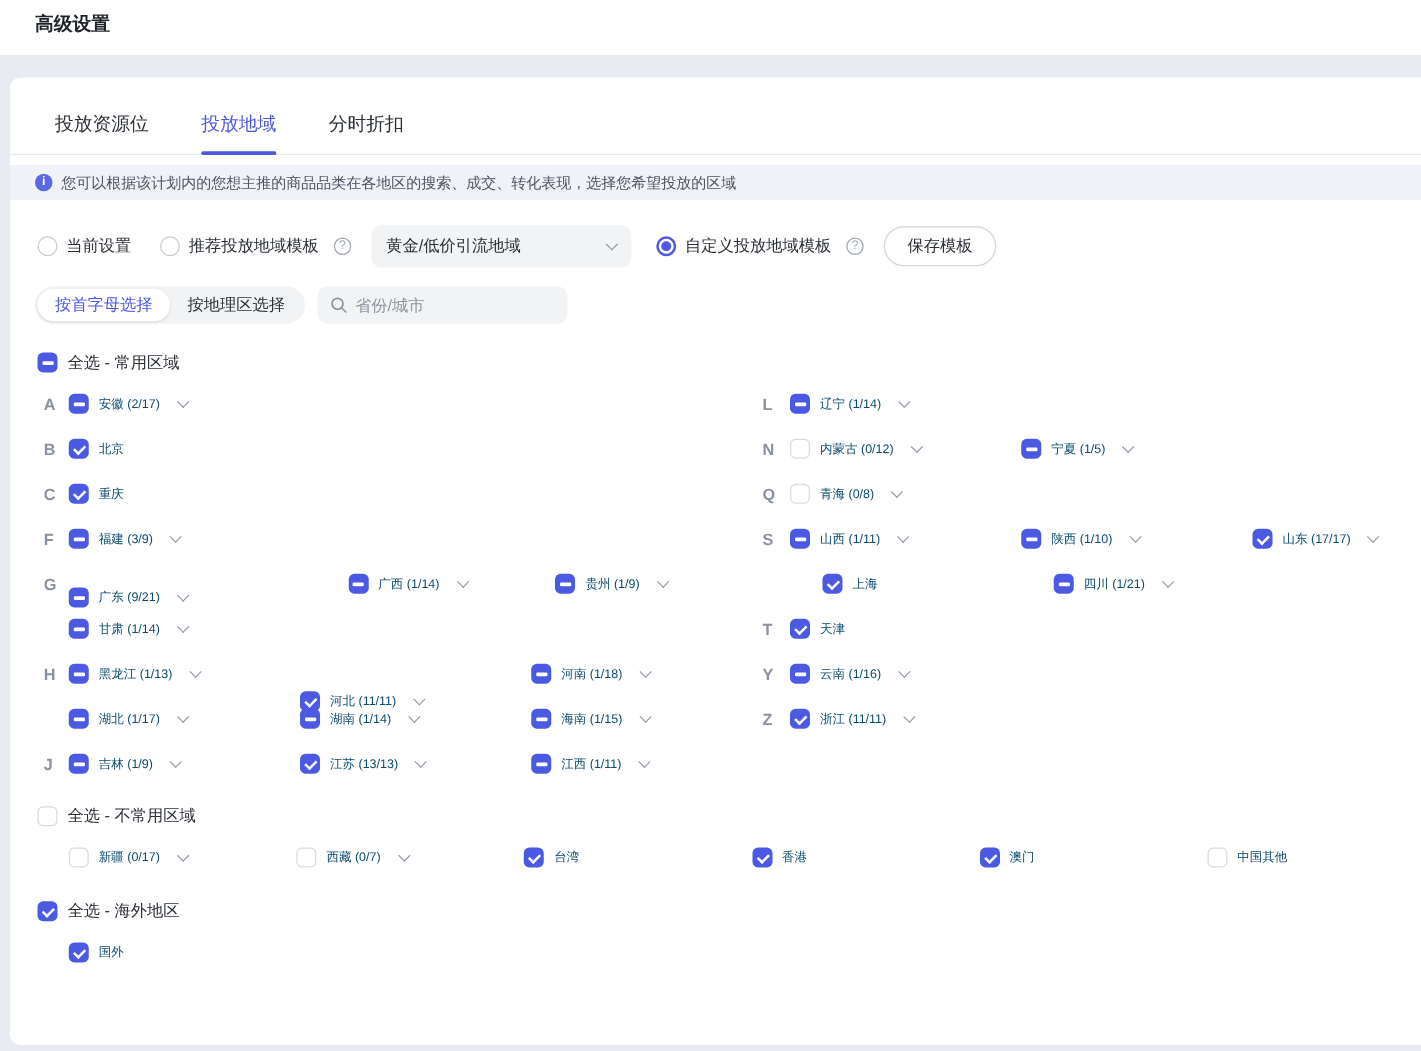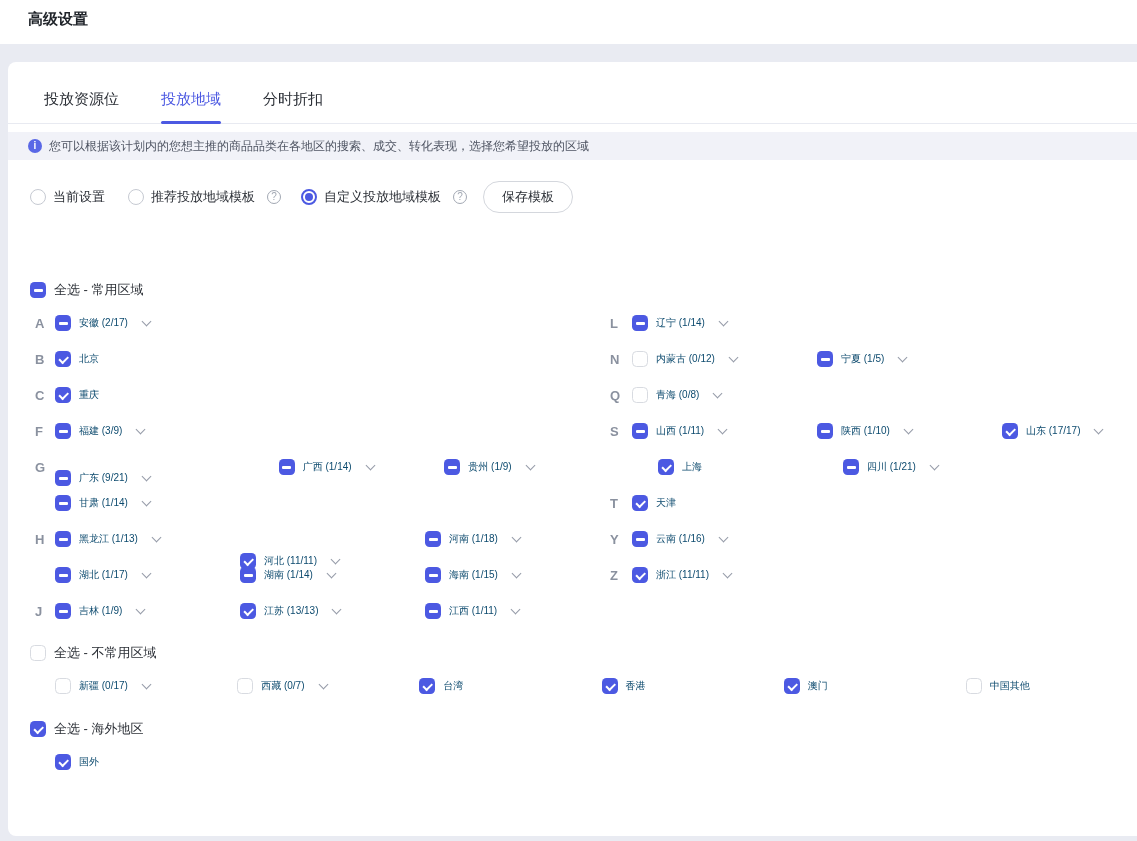--- a/index.html
+++ b/index.html
@@ -98,29 +98,44 @@
   <div class="controls">
     <span class="radio-group">
       <span class="radio"></span>
       <span class="radio-label">当前设置</span>
     </span>
     <span class="radio-group" style="margin-left:23px;">
       <span class="radio"></span>
       <span class="radio-label">推荐投放地域模板</span>
       <i class="help"></i>
     </span>
+    <span class="select" style="width:208px; margin-left:16px;">
+      <span>黄金/低价引流地域</span>
+      <i class="chev"></i>
+    </span>
     <span class="radio-group" style="margin-left:20px;">
       <span class="radio sel"></span>
       <span class="radio-label">自定义投放地域模板</span>
       <i class="help"></i>
     </span>
     <button class="save-btn" style="margin-left:16px;">保存模板</button>
   </div>
 
   <div class="filters">
+    <div class="pill-toggle">
+      <span class="pill sel">按首字母选择</span>
+      <span class="pill">按地理区选择</span>
+    </div>
+    <div class="search">
+      <svg width="14" height="14" viewBox="0 0 14 14">
+        <circle cx="6" cy="6" r="4.4" fill="none" stroke="#8f959e" stroke-width="1.4"></circle>
+        <line x1="9.4" y1="9.4" x2="12.6" y2="12.6" stroke="#8f959e" stroke-width="1.4" stroke-linecap="round"></line>
+      </svg>
+      <input type="text" placeholder="省份/城市" style="">
+    </div>
   </div>
 
   <div class="list">
     <div class="sec-header">
       <span class="cb ind" id="hdr-common"></span>
       <span>全选 - 常用区域</span>
     </div>
     <div class="columns">
       <div class="col-left" id="left-col">
           <div class="row">

